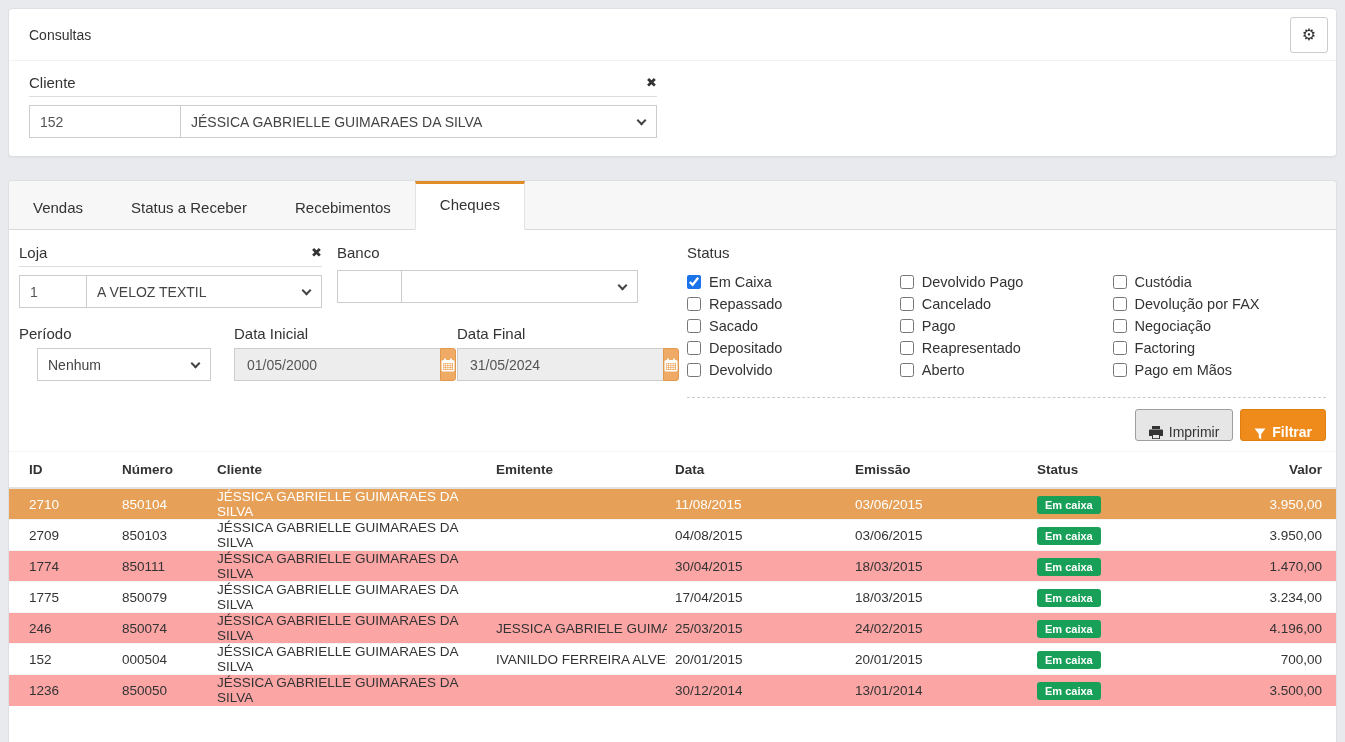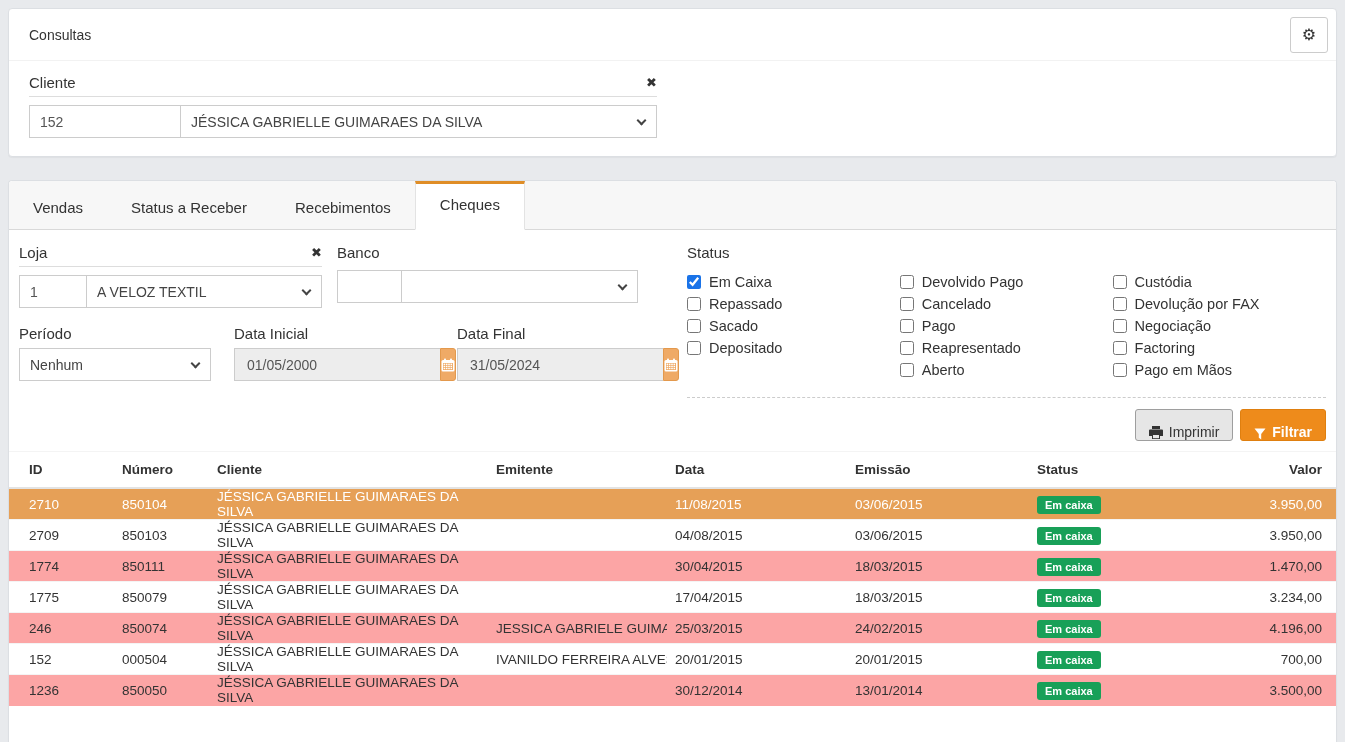--- a/index.html
+++ b/index.html
@@ -205,21 +205,21 @@
               </select>
               <span class="chev"></span>
             </div>
           </div>
         </div>
       </div>
 
       <div class="f-row row2">
         <div class="periodo-group">
           <span class="g-label">Período</span>
-          <div class="sel-wrap" style="margin-left:0;">
+          <div class="sel-wrap" style="margin-left:18px;">
             <select>
               <option>Nenhum</option>
             </select>
             <span class="chev"></span>
           </div>
         </div>
         <div class="date-group">
           <span class="g-label">Data Inicial</span>
           <div class="date-inputs">
             <input class="date-field" readonly="" value="01/05/2000" style="">
@@ -291,20 +291,24 @@
               <span>Repassado</span>
             </label>
           <label class="chk-row">
               <input type="checkbox" style="">
               <span>Sacado</span>
             </label>
           <label class="chk-row">
               <input type="checkbox" style="">
               <span>Depositado</span>
             </label>
+          <label class="chk-row">
+              <input type="checkbox" style="">
+              <span>Devolvido</span>
+            </label>
         </div>
         <div class="scol">
           <label class="chk-row">
               <input type="checkbox" style="">
               <span>Devolvido Pago</span>
             </label>
           <label class="chk-row">
               <input type="checkbox" style="">
               <span>Cancelado</span>
             </label>

